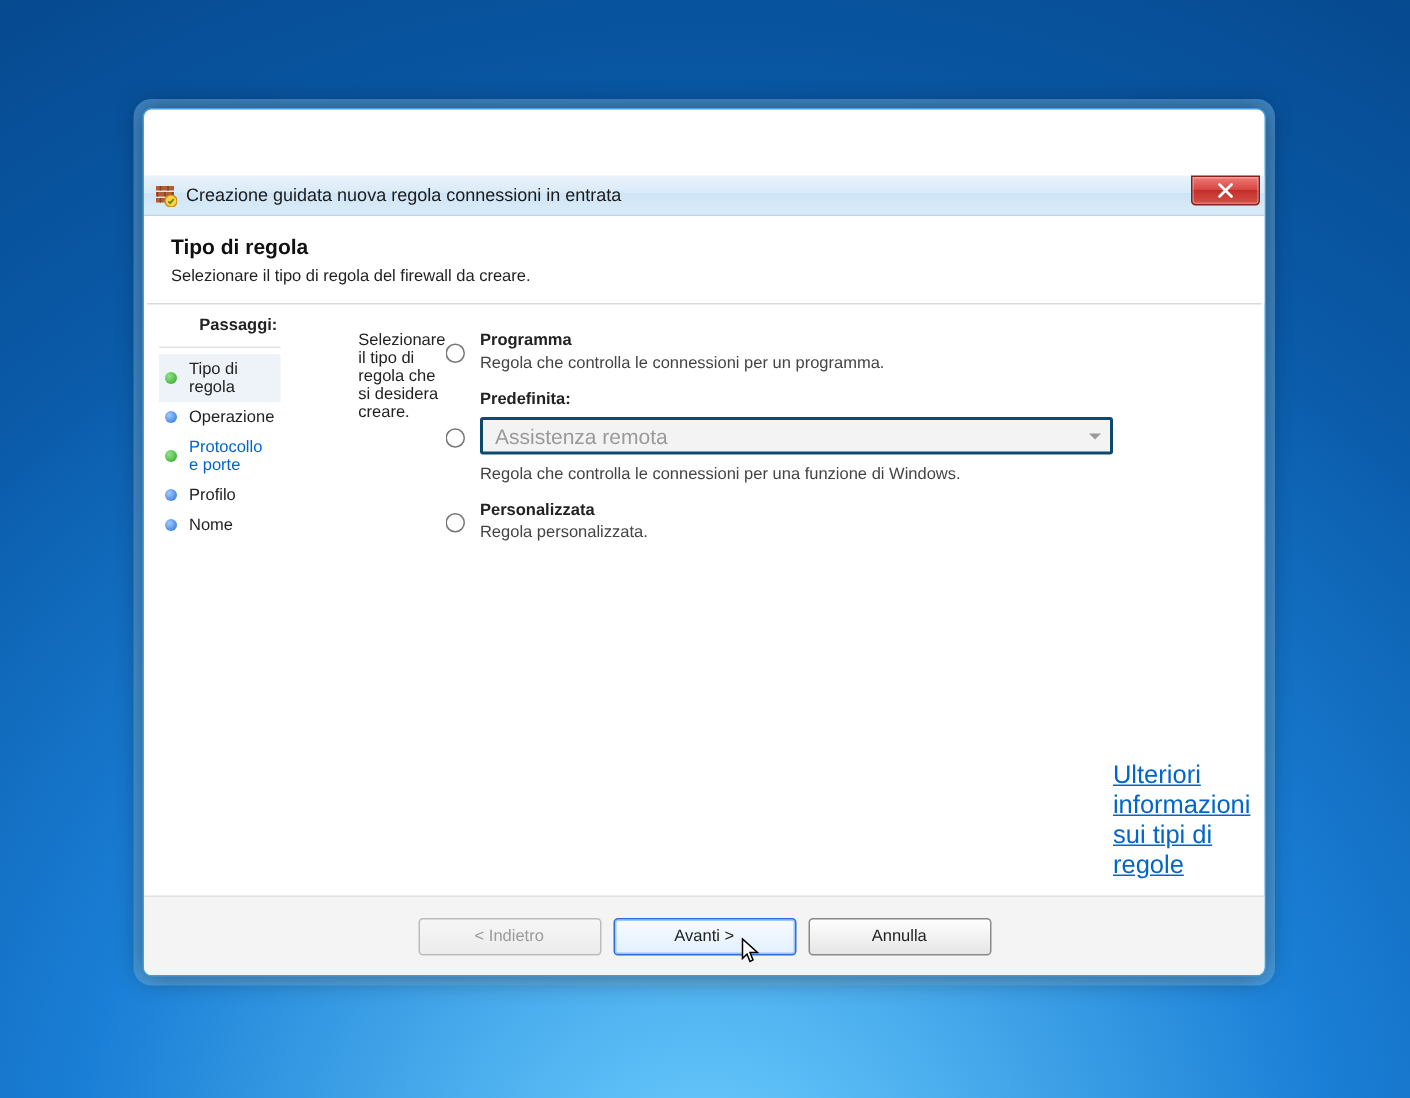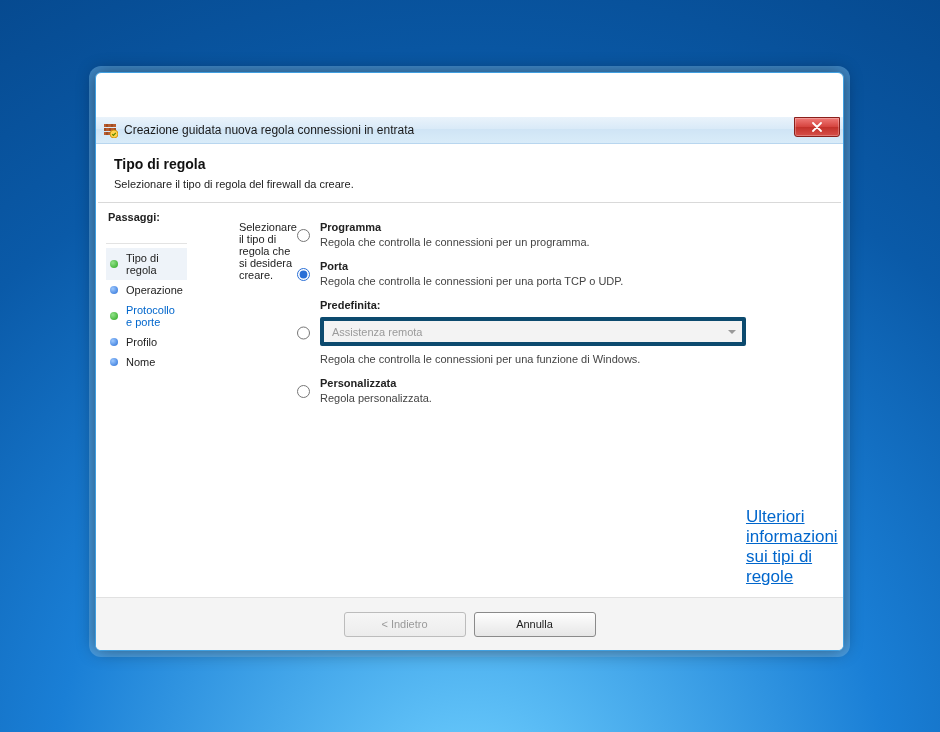--- a/index.html
+++ b/index.html
@@ -98,24 +98,25 @@
   }
   .sidebar {
     width: 170px;
     padding: 4px 10px 10px 10px;
     box-sizing: border-box;
     border-right: none;
   }
   .sidebar-title {
     font-weight: bold;
     font-size: 11px;
-    padding: 4px 2px 20px 2px;
+    padding: 4px 2px 8px 2px;
     border-bottom: 1px solid #e3e3e3;
     margin-bottom: 4px;
     color: #222;
+    text-align: right;
   }
   .step {
     display: flex;
     align-items: center;
     gap: 8px;
     padding: 4px 4px;
     font-size: 11px;
     cursor: default;
   }
   .step.current { background: #eef3f9; }
@@ -146,29 +147,29 @@
     accent-color: #2a6fd6;
   }
   .opt .label { font-weight: bold; font-size: 11px; }
   .opt .desc  { margin-top: 3px; color: #444; font-size: 11px; }
   .opt .col { display:flex; flex-direction:column; }
 
   .dropdown {
     margin: 6px 0 4px 0;
     height: 21px;
     width: 404px;
-    border: 4px solid #0c4a6e;
+    border: 2px solid #0c4a6e;
     border-radius: 2px;
     background: #f3f3f3;
     color: #9a9a9a;
     display: flex;
     align-items: center;
     justify-content: space-between;
     padding: 0 6px 0 8px;
-    font-size: 11px;
+    font-size: 14px;
   }
   .dropdown .chev {
     width: 0; height: 0;
     border-left: 4px solid transparent;
     border-right: 4px solid transparent;
     border-top: 4px solid #9a9a9a;
   }
 
   .more-link {
     margin-top: auto;
@@ -287,27 +288,20 @@
       <div class="opts">
 
         <label class="opt">
           <input type="radio" name="ruletype" style="">
           <span class="col">
             <span class="label">Programma</span>
             <span class="desc">Regola che controlla le connessioni per un programma.</span>
           </span>
         </label>
 
-        <label class="opt">
-          <input type="radio" name="ruletype" checked="" style="">
-          <span class="col">
-            <span class="label">Porta</span>
-            <span class="desc">Regola che controlla le connessioni per una porta TCP o UDP.</span>
-          </span>
-        </label>
 
         <label class="opt">
           <input type="radio" name="ruletype" style="">
           <span class="col">
             <span class="label">Predefinita:</span>
             <span class="dropdown">
               <span>Assistenza remota</span>
               <span class="chev"></span>
             </span>
             <span class="desc">Regola che controlla le connessioni per una funzione di Windows.</span>
@@ -325,16 +319,22 @@
       </div>
 
       <div class="more-link">
         <a>Ulteriori informazioni sui tipi di regole</a>
       </div>
     </div>
   </div>
 
   <div class="footer">
     <span class="btn disabled">&lt; Indietro</span>
+    <span class="btn primary">
+      <span>Avanti &gt;</span>
+      <svg class="cursor" width="14" height="18" viewBox="0 0 14 18">
+        <path d="M1 1l0 13 3-3 2 5 2-1-2-5 5 0z" fill="#fff" stroke="#000" stroke-width="1"></path>
+      </svg>
+    </span>
     <span class="btn">Annulla</span>
   </div>
 
 </div>
 
 </body></html>

